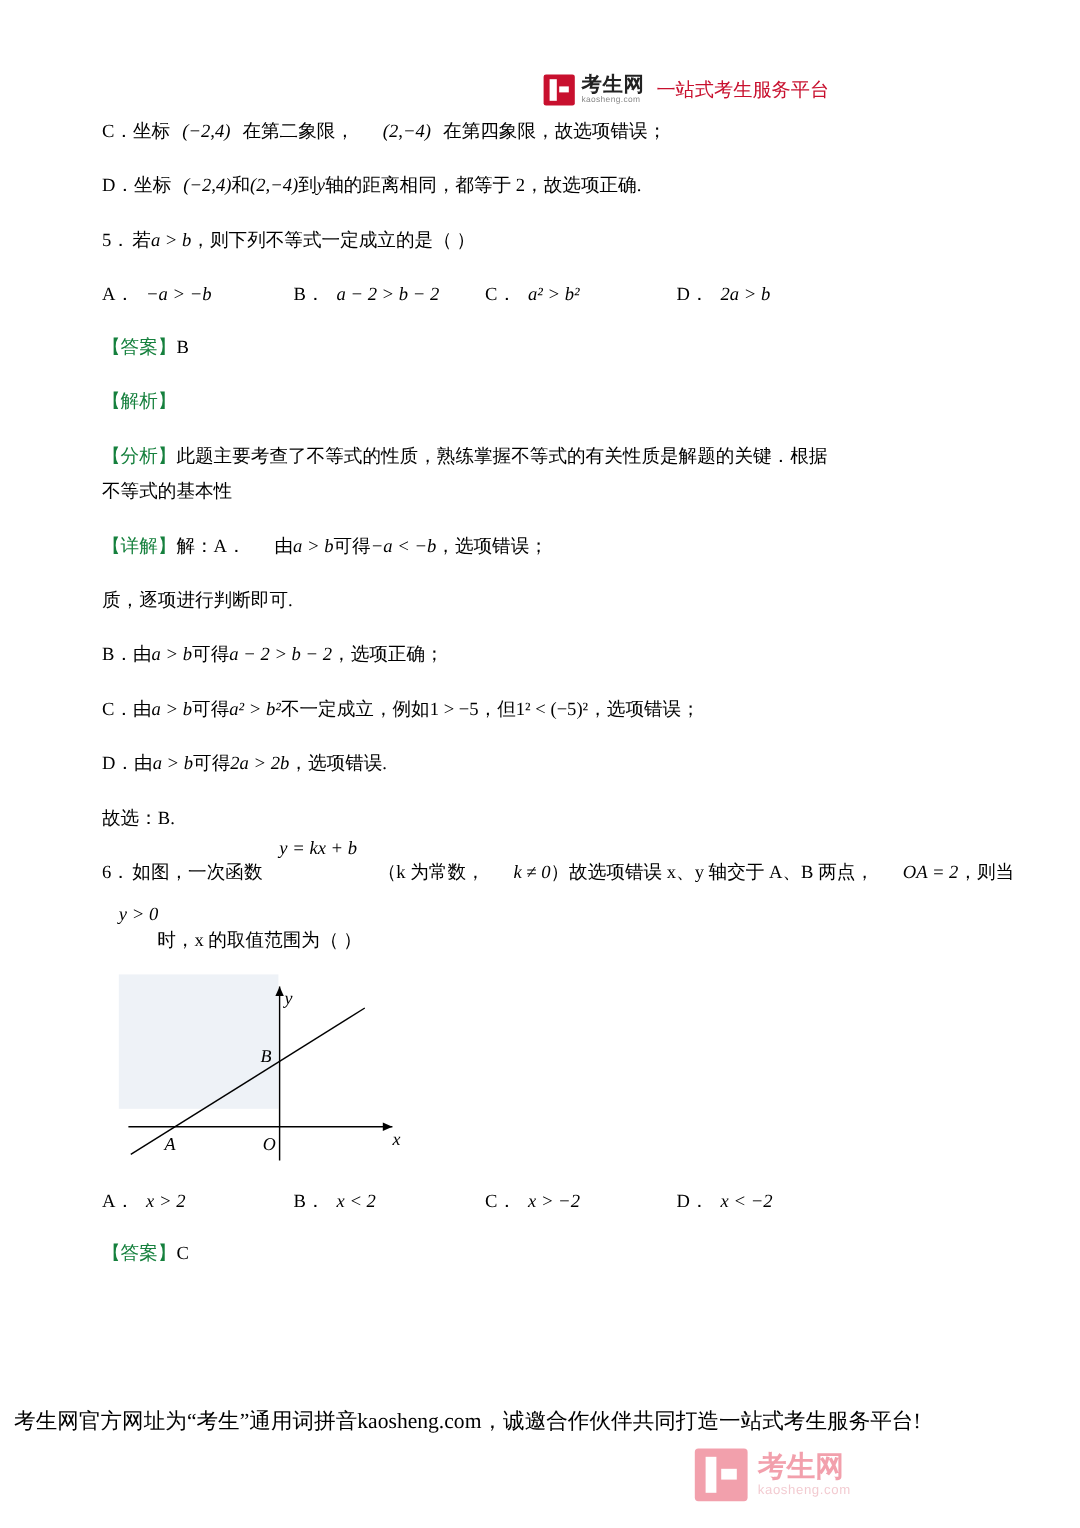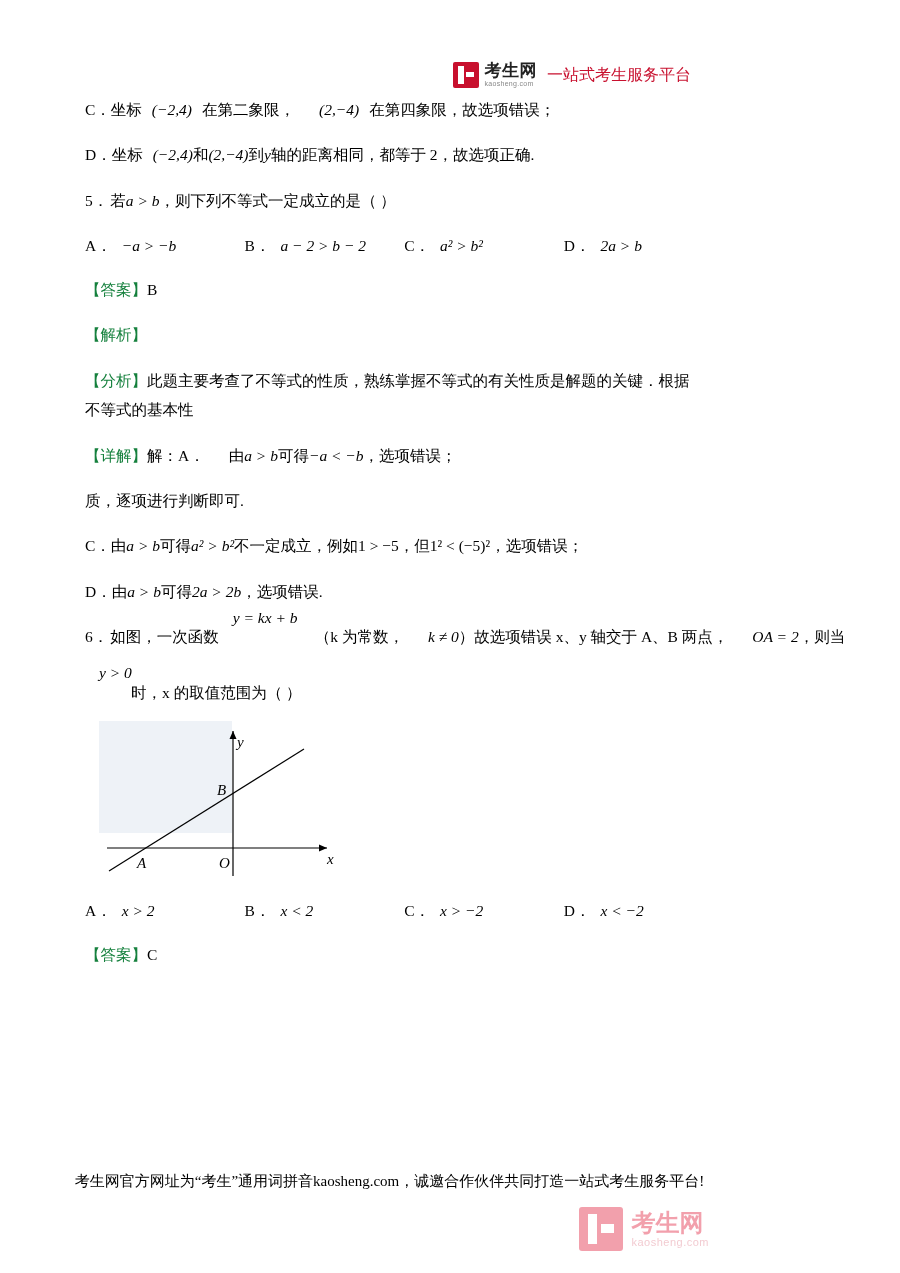--- a/index.html
+++ b/index.html
@@ -145,21 +145,21 @@
     font-family: "Liberation Serif", serif;
     font-style: italic;
     font-size: 15px;
   }
   
   .footer-note {
     position: absolute;
     left: 0; right: 0;
     top: 1172px;
     text-align: center;
-    font-size: 15px;
+    font-size: 18px;
   }
   .footer-logo {
     position: absolute;
     right: 70px;
     bottom: 22px;
     display: flex;
     align-items: center;
     gap: 8px;
     opacity: .55;
   }
@@ -255,29 +255,33 @@
 
     <div class="line wrap">
       <span class="blue">【分析】</span><span>此题主要考查了不等式的性质，熟练掌握不等式的有关性质是解题的关键．根据不等式的基本性</span>
     </div>
     <div class="line">
       <span class="blue">【详解】</span><span>解：A．</span><span class="sp-lg"></span><span>由</span><span class="math">a &gt; b</span><span>可得</span><span class="math">−a &lt; −b</span><span>，选项错误；</span>
     </div>
 
     <div class="line">质，逐项进行判断即可.</div>
 
+    <div class="line">
+      <span>B．</span><span>由</span><span class="math">a &gt; b</span><span>可得</span><span class="math">a − 2 &gt; b − 2</span><span>，选项正确；</span>
+    </div>
 
     <div class="line">
       <span>C．</span><span>由</span><span class="math">a &gt; b</span><span>可得</span><span class="math">a² &gt; b²</span><span>不一定成立，例如</span><span class="math mathup">1 &gt; −5</span><span>，但</span><span class="math mathup">1² &lt; (−5)²</span><span>，选项错误；</span>
     </div>
 
     <div class="line">
       <span>D．</span><span>由</span><span class="math">a &gt; b</span><span>可得</span><span class="math">2a &gt; 2b</span><span>，选项错误.</span>
     </div>
 
+    <div class="line">故选：B.</div>
 
     <div class="line" style="margin-bottom:26px;">
       <span class="qnum">6．</span><span>如图，一次函数</span><span class="stack" style="width:96px;"><span class="up">y = kx + b</span></span><span>（k 为常数，</span><span class="sp-lg"></span><span class="math">k ≠ 0</span><span>）故选项错误 x、y 轴交于 A、B 两点，</span><span class="sp-lg"></span><span class="math">OA = 2</span><span>，则当</span>
     </div>
 
     <div class="line" style="margin-bottom:6px;">
       <span class="stack" style="width:46px;"><span class="up">y &gt; 0</span></span><span>时，x 的取值范围为（     ）</span>
     </div>
 
     <div class="graph-wrap">

